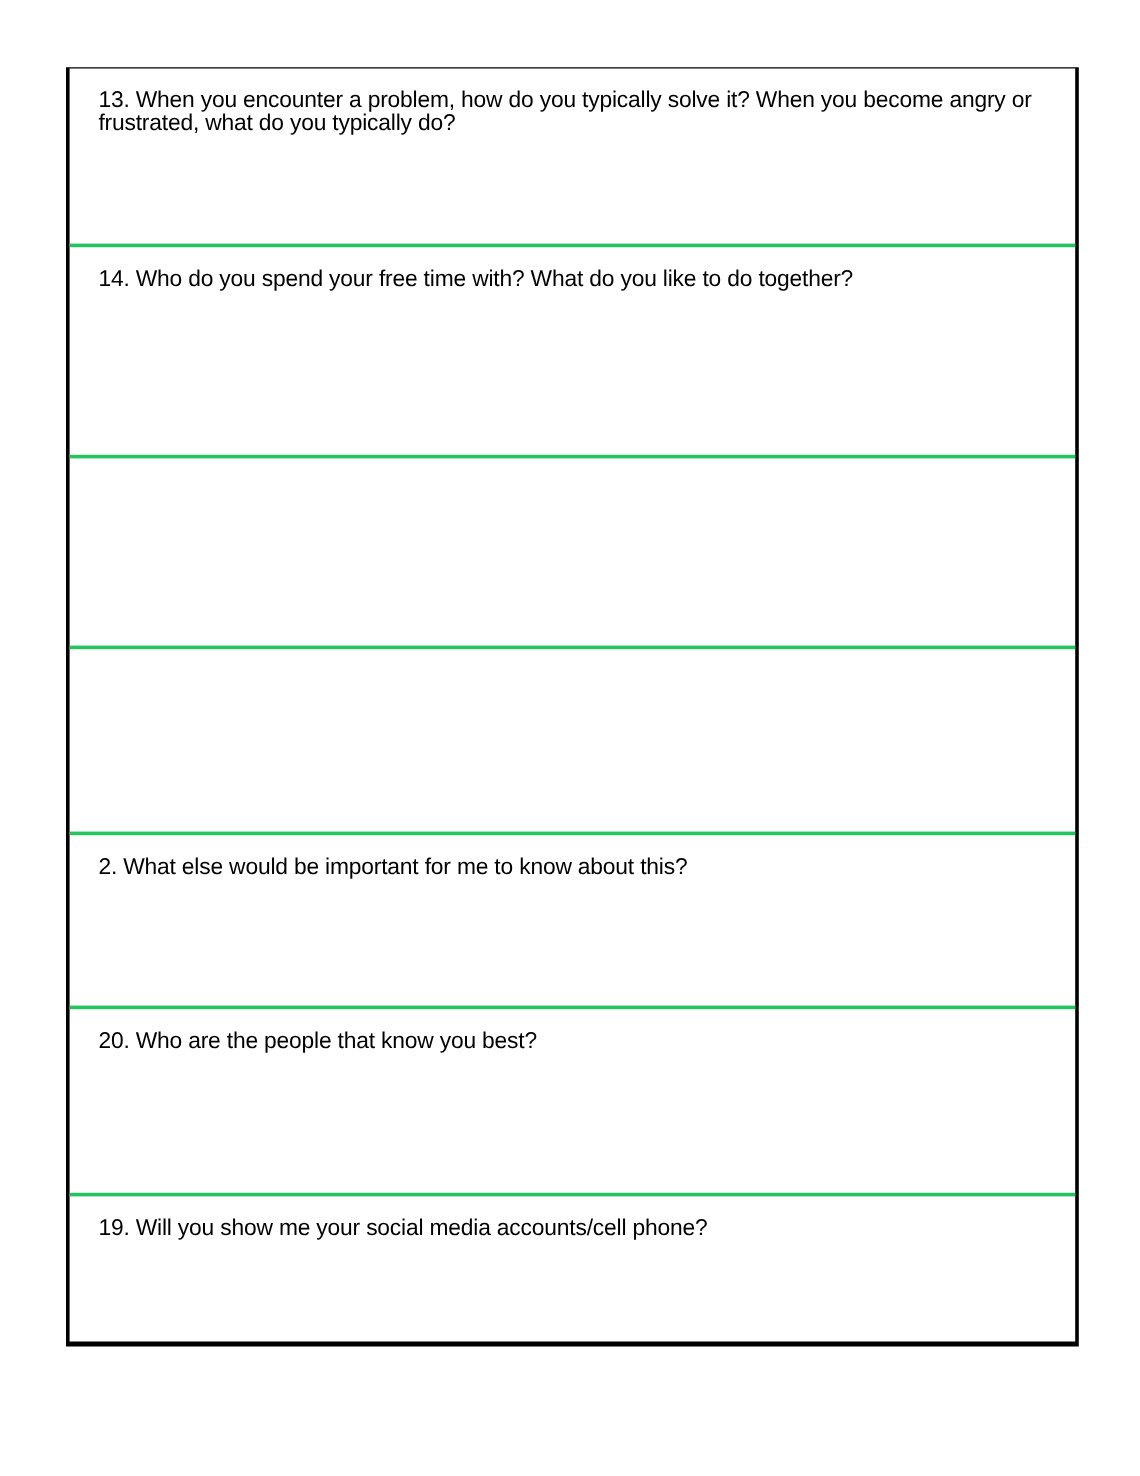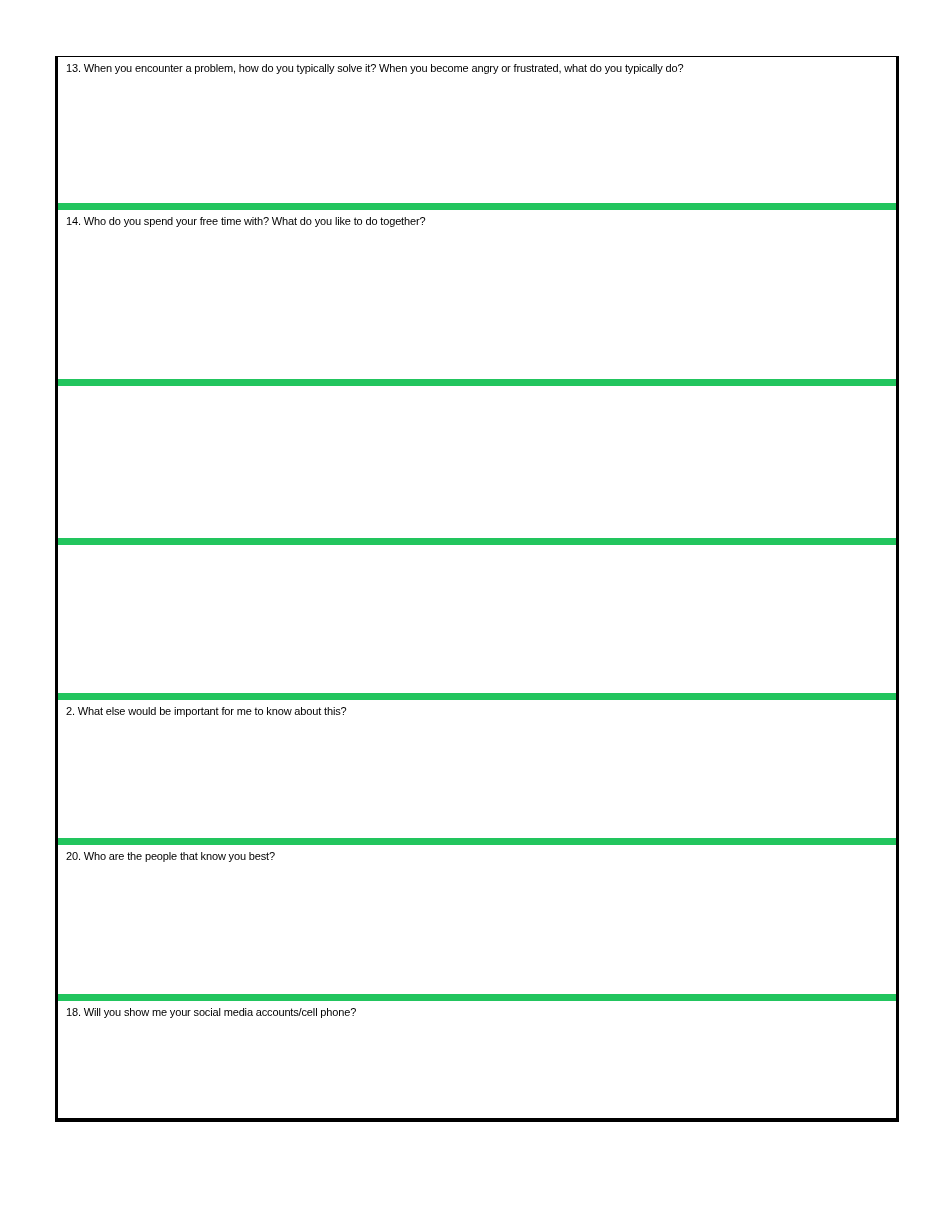--- a/index.html
+++ b/index.html
@@ -21,31 +21,31 @@
       top: 56px;
       width: 838px;
       border-left: 3px solid #000;
       border-right: 3px solid #000;
       border-top: 1px solid #000;
       border-bottom: 4px solid #000;
     }
     .row {
       position: relative;
       box-sizing: border-box;
-      border-top: 7px solid #22c55e;
+      border-top: 3px solid #22c55e;
       padding: 2px 8px 0 8px;
     }
     .row:first-child {
       border-top: none;
     }
     .question {
-      font-size: 11px;
+      font-size: 19px;
       line-height: 18.5px;
       letter-spacing: -0.15px;
-      margin: 0;
+      margin: 16px;
     }
     .answer-area {
       display: block;
       width: 100%;
       border: none;
       background: transparent;
     }
   </style>
 </head>
 <body>
@@ -74,17 +74,17 @@
     <p class="question">2. What else would be important for me to know about this?</p>
     <div class="answer-area" style="height:118px;"></div>
   </div>
 
   <div class="row" style="height:156px;">
     <p class="question">20. Who are the people that know you best?</p>
     <div class="answer-area" style="height:128px;"></div>
   </div>
 
   <div class="row" style="height:124px;">
-    <p class="question">18. Will you show me your social media accounts/cell phone?</p>
+    <p class="question">19. Will you show me your social media accounts/cell phone?</p>
     <div class="answer-area" style="height:98px;"></div>
   </div>
 
 </div>
 
 </body></html>

